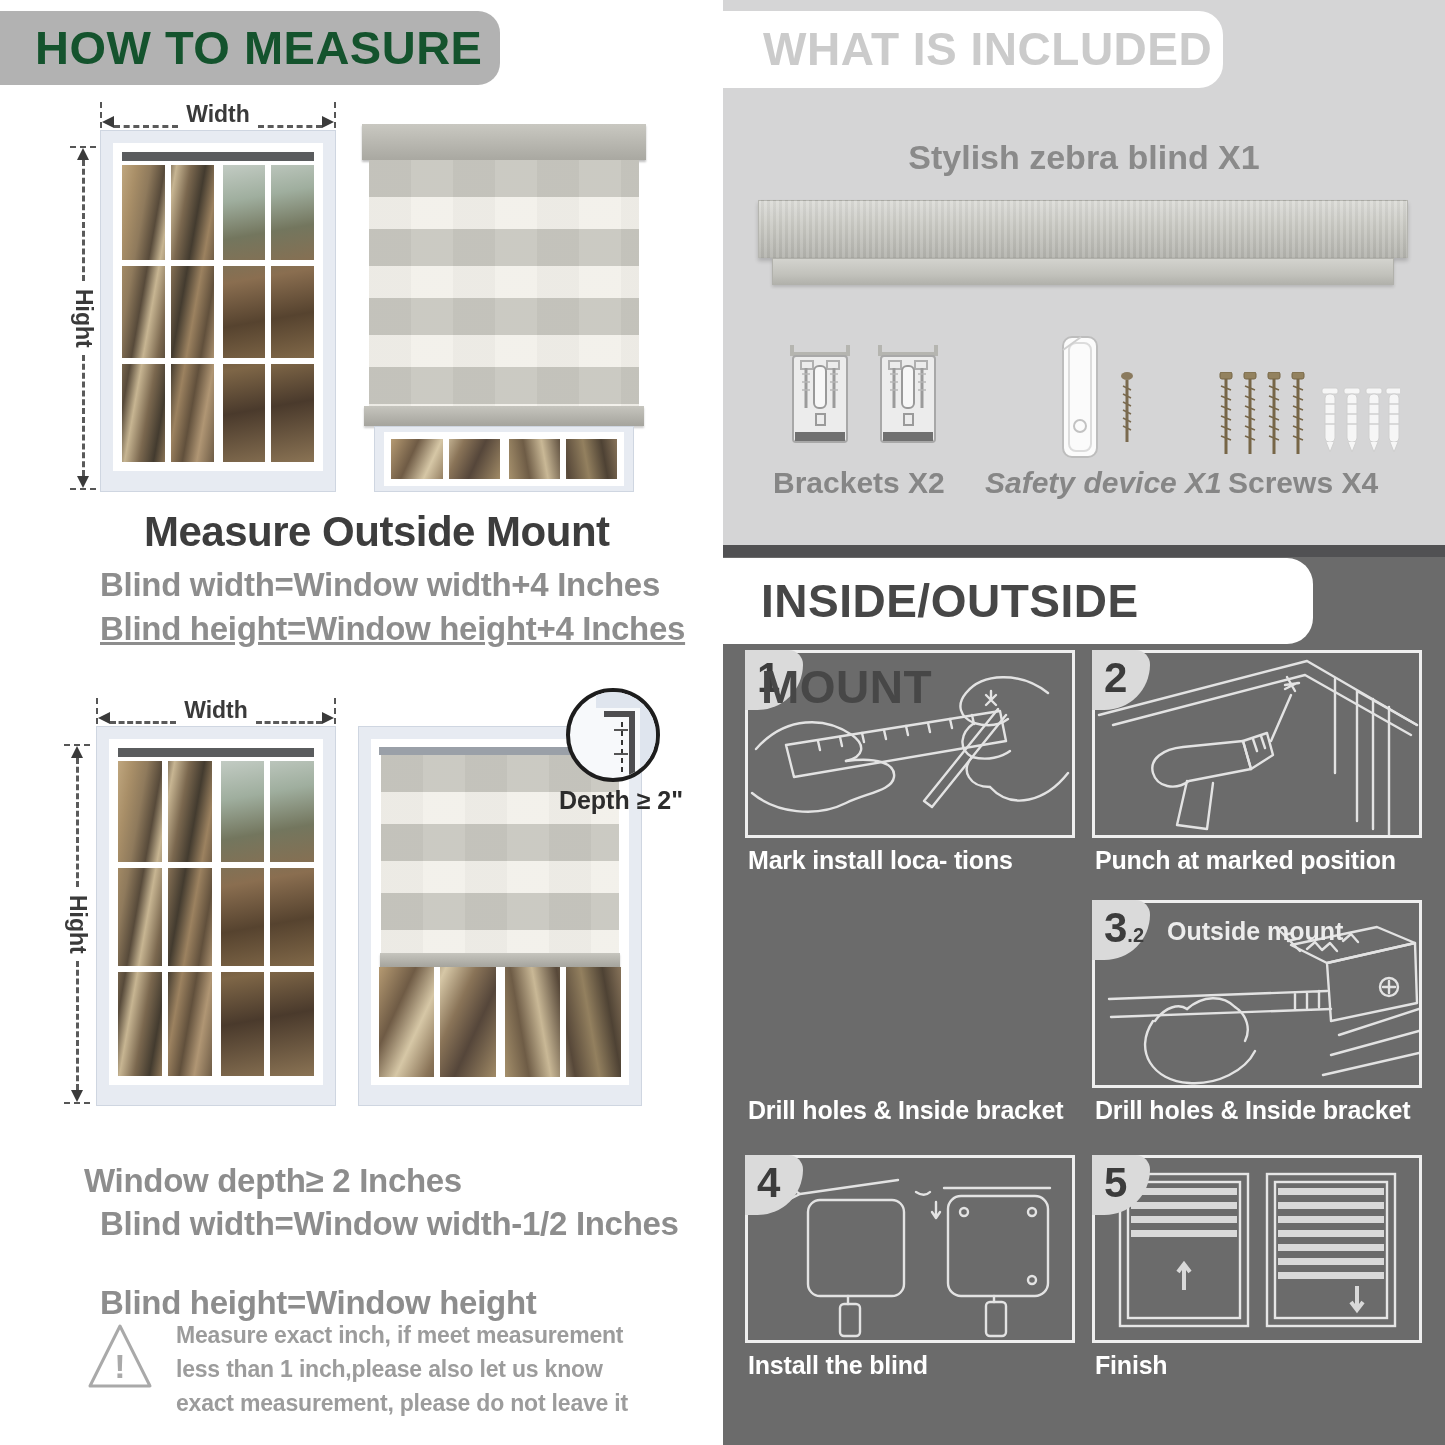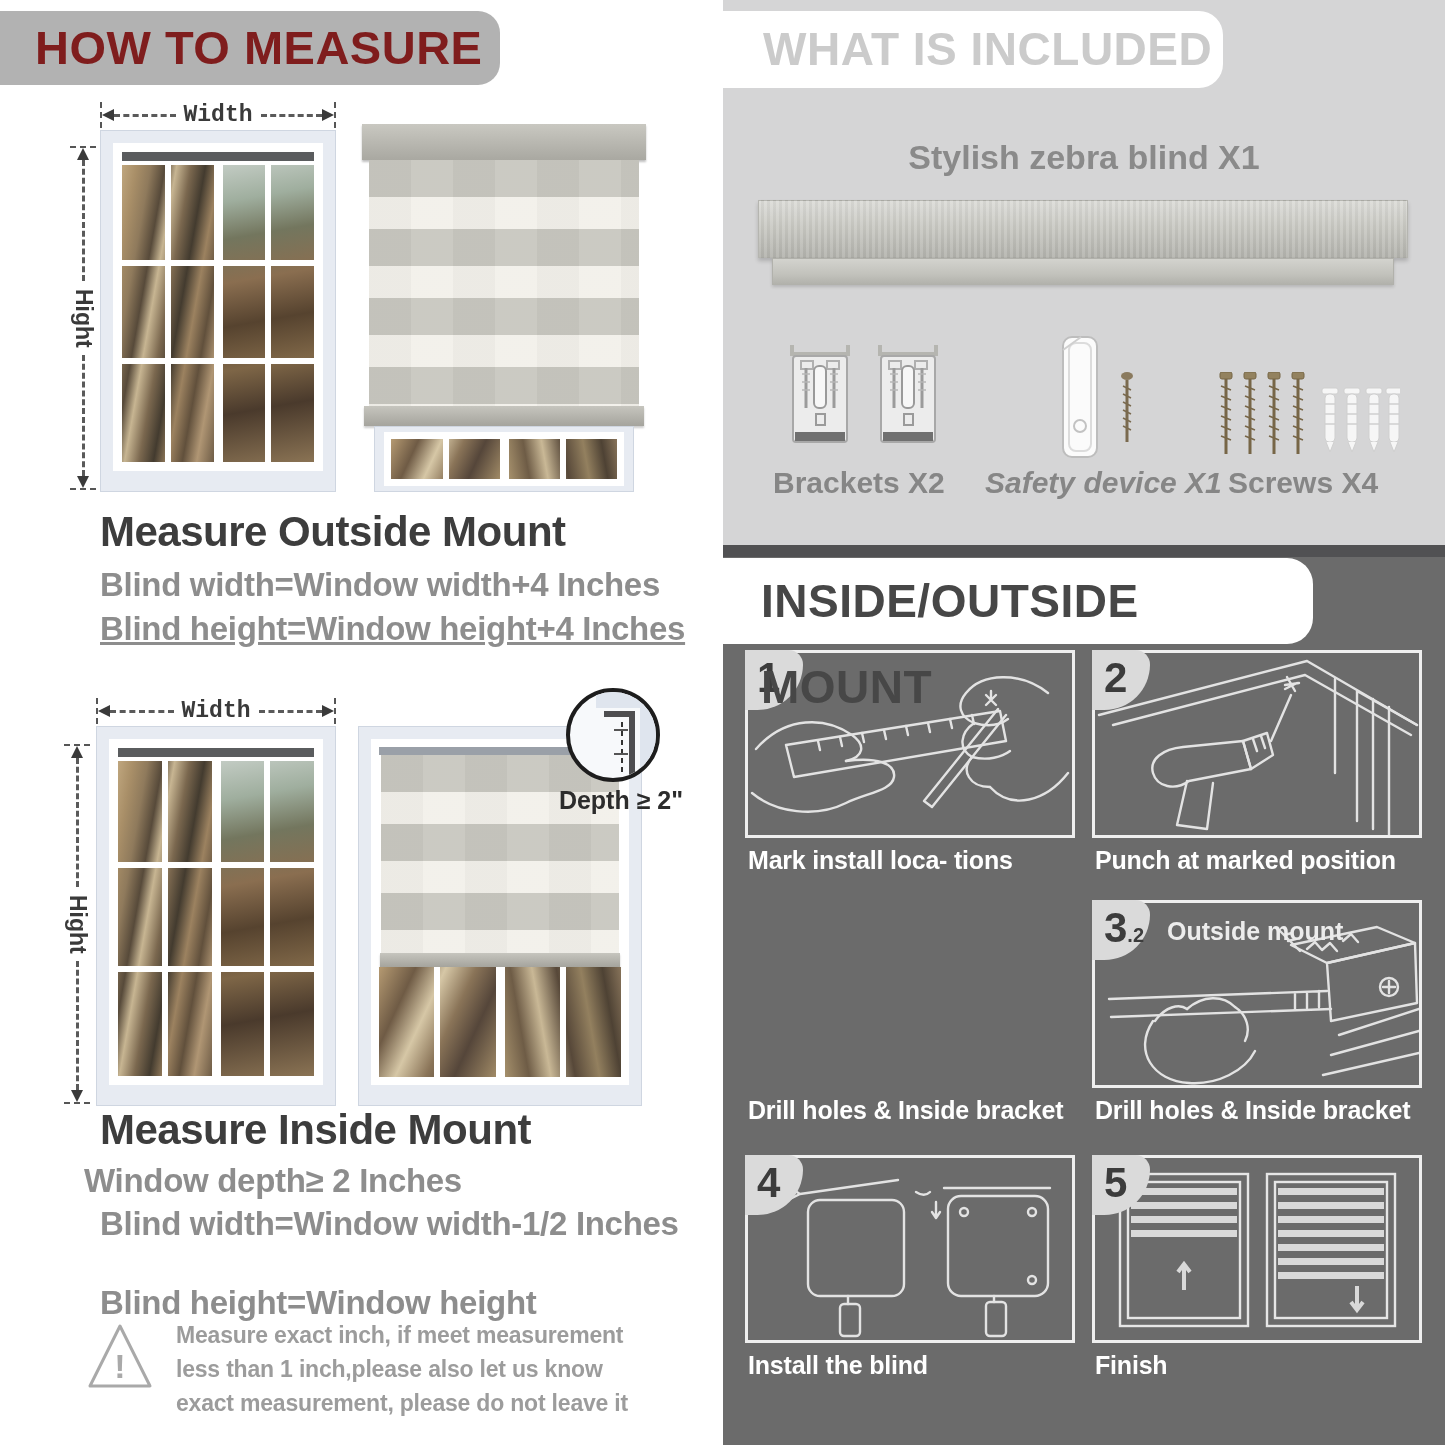--- a/index.html
+++ b/index.html
@@ -6,47 +6,47 @@
   body { background:#fff; }
   .page {
     position:relative; width:1445px; height:1445px; background:#ffffff;
     font-family:"Liberation Sans", sans-serif; overflow:hidden;
   }
   .abs { position:absolute; }
 
   
   .pill-gray {
     left:0; top:11px; width:500px; height:74px; background:#b2b2b2;
-    border-radius:0 22px 22px 0; color:#7f1d1d; font-weight:bold;
+    border-radius:0 22px 22px 0; color:#14532d; font-weight:bold;
     font-size:47px; line-height:74px; padding-left:35px; letter-spacing:0.5px;
   }
   .pill-white-top {
     left:723px; top:11px; width:500px; height:77px; background:#ffffff;
     border-radius:0 24px 24px 0; color:#cbcbcb; font-weight:bold;
     font-size:46px; line-height:77px; padding-left:40px; letter-spacing:0.5px;
   }
   .pill-white-dark {
     left:723px; top:558px; width:590px; height:86px; background:#ffffff;
     border-radius:0 26px 26px 0; color:#474747; font-weight:bold;
     font-size:46px; line-height:86px; padding-left:38px; letter-spacing:0.5px;
     z-index:3;
   }
 
   
   .light-panel { left:723px; top:0; width:722px; height:545px; background:#d5d5d6; }
   .dark-panel  { left:723px; top:545px; width:722px; height:900px; background:#6b6b6b; }
   .dark-strip  { left:723px; top:545px; width:722px; height:12px; background:#515153; z-index:2; }
 
   
-  .h2 { color:#3d3d3d; font-weight:bold; font-size:42px; letter-spacing:-0.5px; }
+  .h2 { color:#3d3d3d; font-weight:bold; font-size:42px; letter-spacing:-0.5px;margin-left:44px; }
   .formula { color:#8d8d8d; font-weight:bold; font-size:33px; letter-spacing:-0.3px; }
   .gray-label { color:#868686; font-weight:bold; font-size:30px; text-align:left; }
 
   
-  .dimh { display:flex; align-items:center; height:26px;font-family:Liberation Mono, monospace; }
+  .dimh { display:flex; align-items:flex-end; height:26px; }
   .dimh .endt { width:0; height:26px; border-left:2px dashed #565656; }
   .dimh .ah { width:0; height:0; border-top:6px solid transparent; border-bottom:6px solid transparent; }
   .dimh .ah.l { border-right:12px solid #3a3a3a; }
   .dimh .ah.r { border-left:12px solid #3a3a3a; }
   .dimh .dl { flex:1; height:0; border-top:3px dashed #5a5a5a; }
   .dimh .lab { font-weight:bold; font-size:23px; color:#3a3a3a; padding:0 8px; white-space:nowrap; }
 
   .dimv { display:flex; flex-direction:column; align-items:center; width:26px; }
   .dimv .endt { height:0; width:26px; border-top:2px dashed #565656; }
   .dimv .av { width:0; height:0; border-left:6px solid transparent; border-right:6px solid transparent; }
@@ -255,21 +255,20 @@
   <div class="abs mag" style="left:566px; top:688px;">
     <svg width="86" height="86" viewBox="0 0 86 86">
       <path d="M26,0 H86 V86 H70 V16 H26 Z" fill="#dfe5ee"></path>
       <path d="M34,22 H62 V86" fill="none" stroke="#4e4e50" stroke-width="6"></path>
       <path d="M52,30 V80" fill="none" stroke="#333" stroke-width="2" stroke-dasharray="5,4"></path>
       <path d="M44,38 h14 M44,62 h14" stroke="#555" stroke-width="2"></path>
     </svg>
   </div>
   <div class="abs depth-lab" style="left:556px; top:786px; width:130px; text-align:center;">Depth ≥ 2"</div>
 
-  <div class="abs h2" style="left:100px; top:1106px;">Measure Inside Mount</div>
   <div class="abs formula" style="left:84px; top:1162px;">Window depth≥ 2 Inches</div>
   <div class="abs formula" style="left:100px; top:1205px;">Blind width=Window width-1/2 Inches</div>
   <div class="abs formula" style="left:100px; top:1248px;margin-top:36px;">Blind height=Window height</div>
 
   <svg class="abs" style="left:86px; top:1320px;" width="68" height="72" viewBox="0 0 68 72">
     <path d="M34,6 L64,66 L4,66 Z" fill="none" stroke="#a9a9a9" stroke-width="3" stroke-linejoin="round"></path>
     <text x="34" y="58" text-anchor="middle" font-size="34" font-weight="bold" fill="#a9a9a9" font-family="Liberation Sans, sans-serif">!</text>
   </svg>
   <div class="abs warn-text" style="left:176px; top:1318px; width:480px;">Measure exact inch, if meet measurement less than 1 inch,please also let us know exact measurement, please do not leave it</div>
 

